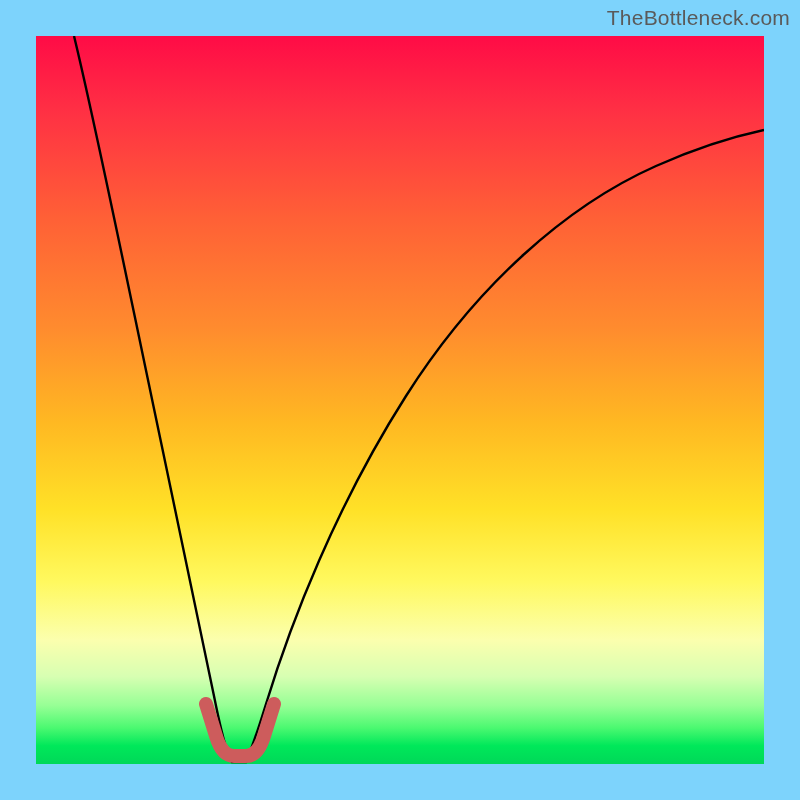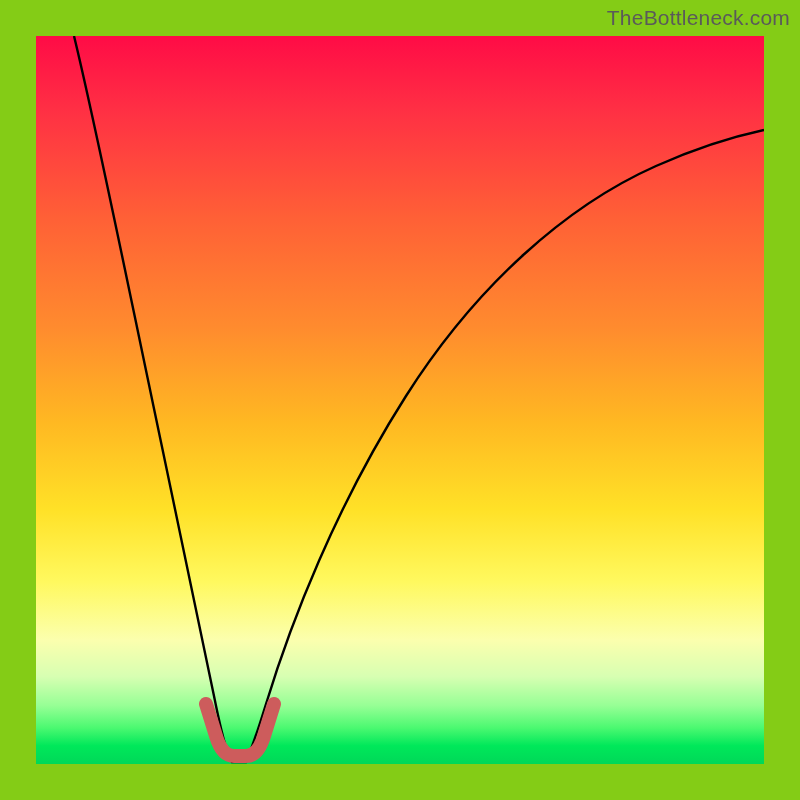--- a/index.html
+++ b/index.html
@@ -10,21 +10,21 @@
     overflow: hidden;
     background: #000;
     font-family: Arial, Helvetica, sans-serif;
   }
   .frame {
     position: absolute;
     top: 0;
     left: 0;
     width: 800px;
     height: 800px;
-    background: #84cc16;
+    background: #7dd3fc;
   }
   .plot-area {
     position: absolute;
     top: 36px;
     left: 36px;
     width: 728px;
     height: 728px;
     background: linear-gradient(
       to bottom,
       #ff0b46 0%,

